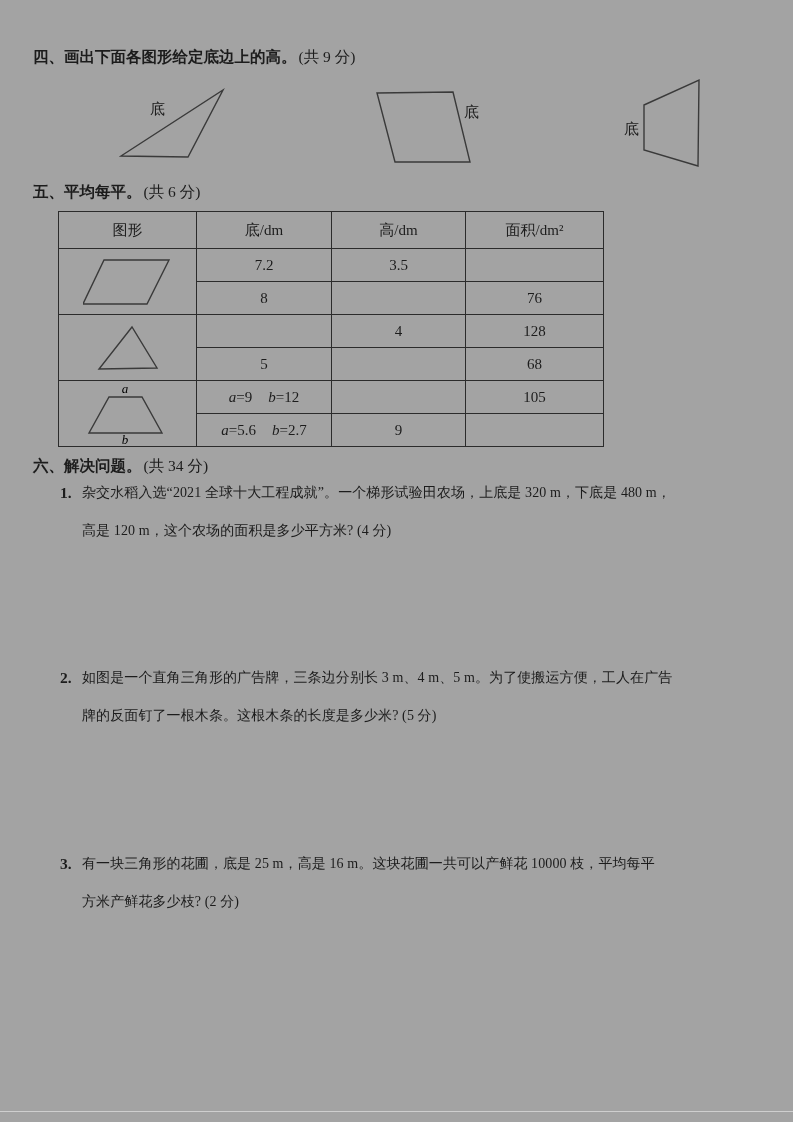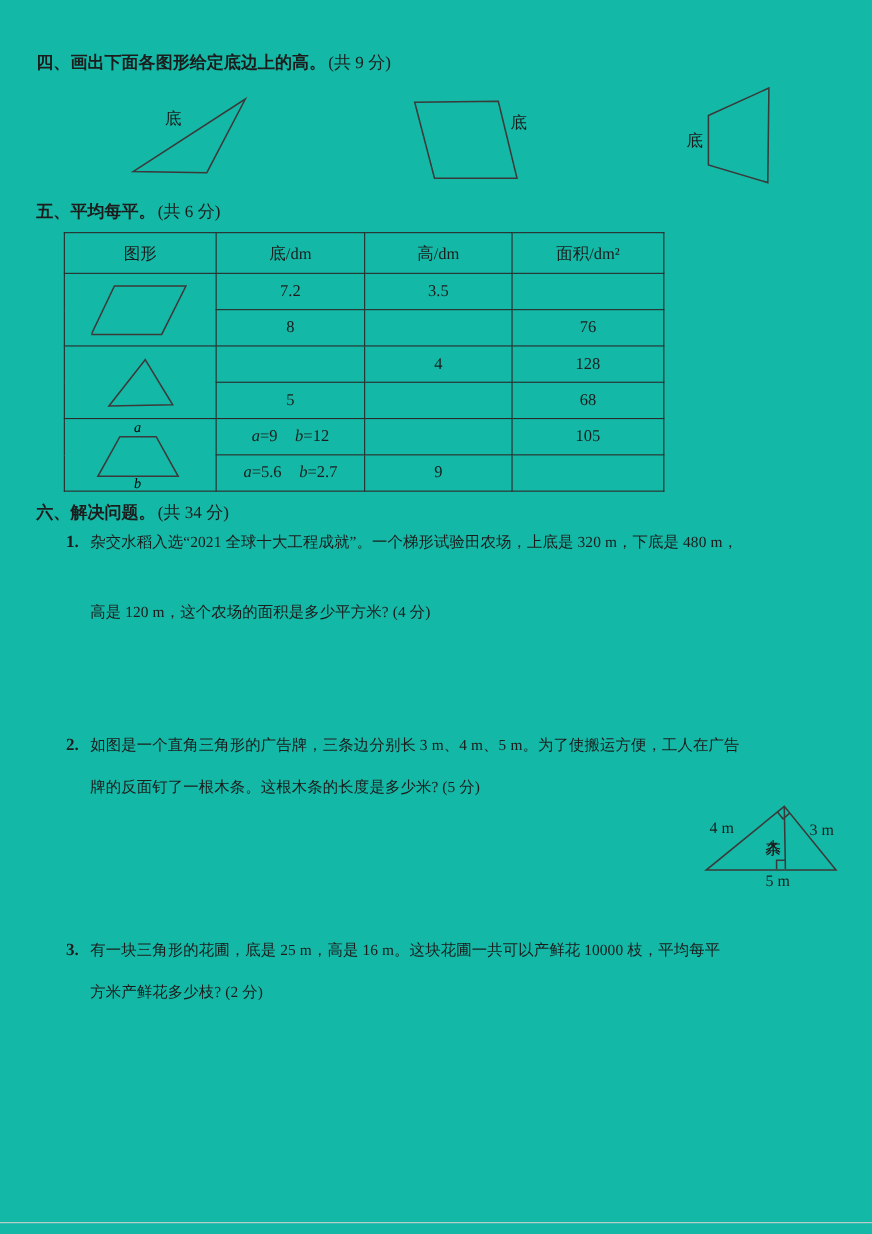--- a/index.html
+++ b/index.html
@@ -1,17 +1,17 @@
 <!DOCTYPE html>
 <html><head>
 <meta charset="utf-8">
 <style>
   html,body{margin:0;padding:0;background:#e9e9e9;}
   .page{
-    position:relative;width:793px;height:1122px;background:#14b8a6;
+    position:relative;width:793px;height:1122px;background:#a3a3a3;
     font-family:"Liberation Serif","DejaVu Serif",serif;color:#1c1c1c;
     overflow:hidden;margin:0 auto;
   }
   .abs{position:absolute;}
   .heading{
     font-family:"Liberation Sans","DejaVu Sans",sans-serif;
     font-weight:bold;font-size:15.5px;white-space:nowrap;
   }
   .heading .score{
     font-family:"Liberation Serif","DejaVu Serif",serif;
@@ -140,37 +140,25 @@
     </tr>
   </tbody>
     </table>
 
   <div class="abs heading" style="left:33px;top:456px;">
     <span>六、解决问题。</span><span class="score">(共 34 分)</span>
   </div>
 
   <div class="abs qnum" style="left:60px;top:484px;">1.</div>
   <div class="abs qline" style="left:82px;top:484px;">杂交水稻入选“2021 全球十大工程成就”。一个梯形试验田农场，上底是 320 m，下底是 480 m，</div>
-  <div class="abs qline" style="left:82px;top:522px;margin-top:26px;">高是 120 m，这个农场的面积是多少平方米? (4 分)</div>
+  <div class="abs qline" style="left:82px;top:522px;">高是 120 m，这个农场的面积是多少平方米? (4 分)</div>
 
   <div class="abs qnum" style="left:60px;top:669px;">2.</div>
   <div class="abs qline" style="left:82px;top:669px;">如图是一个直角三角形的广告牌，三条边分别长 3 m、4 m、5 m。为了使搬运方便，工人在广告</div>
   <div class="abs qline" style="left:82px;top:707px;">牌的反面钉了一根木条。这根木条的长度是多少米? (5 分)</div>
 
-  <div class="abs" style="left:628px;top:722px;width:150px;height:95px;">
-    <svg width="150" height="95" viewBox="0 0 150 95">
-      <polygon class="outline" points="85,11 14,69 132,69"></polygon>
-      <line class="outline" x1="85" y1="11" x2="86" y2="68"></line>
-      <polyline class="outline" points="78.8,16.1 83.8,22.4 90,17.2"></polyline>
-      <polyline class="outline" points="78,68 78,60 86,60"></polyline>
-    </svg>
-    <div class="abs fig-label" style="left:17px;top:23px;">4 m</div>
-    <div class="abs fig-label" style="left:108px;top:25px;">3 m</div>
-    <div class="abs fig-label" style="left:68px;top:71px;">5 m</div>
-    <div class="abs vert" style="left:66px;top:30px;">木条</div>
-  </div>
 
   <div class="abs qnum" style="left:60px;top:855px;">3.</div>
   <div class="abs qline" style="left:82px;top:855px;">有一块三角形的花圃，底是 25 m，高是 16 m。这块花圃一共可以产鲜花 10000 枝，平均每平</div>
   <div class="abs qline" style="left:82px;top:893px;">方米产鲜花多少枝? (2 分)</div>
 
   <div class="bottom-line"></div>
 </div>
 
 </body></html>

